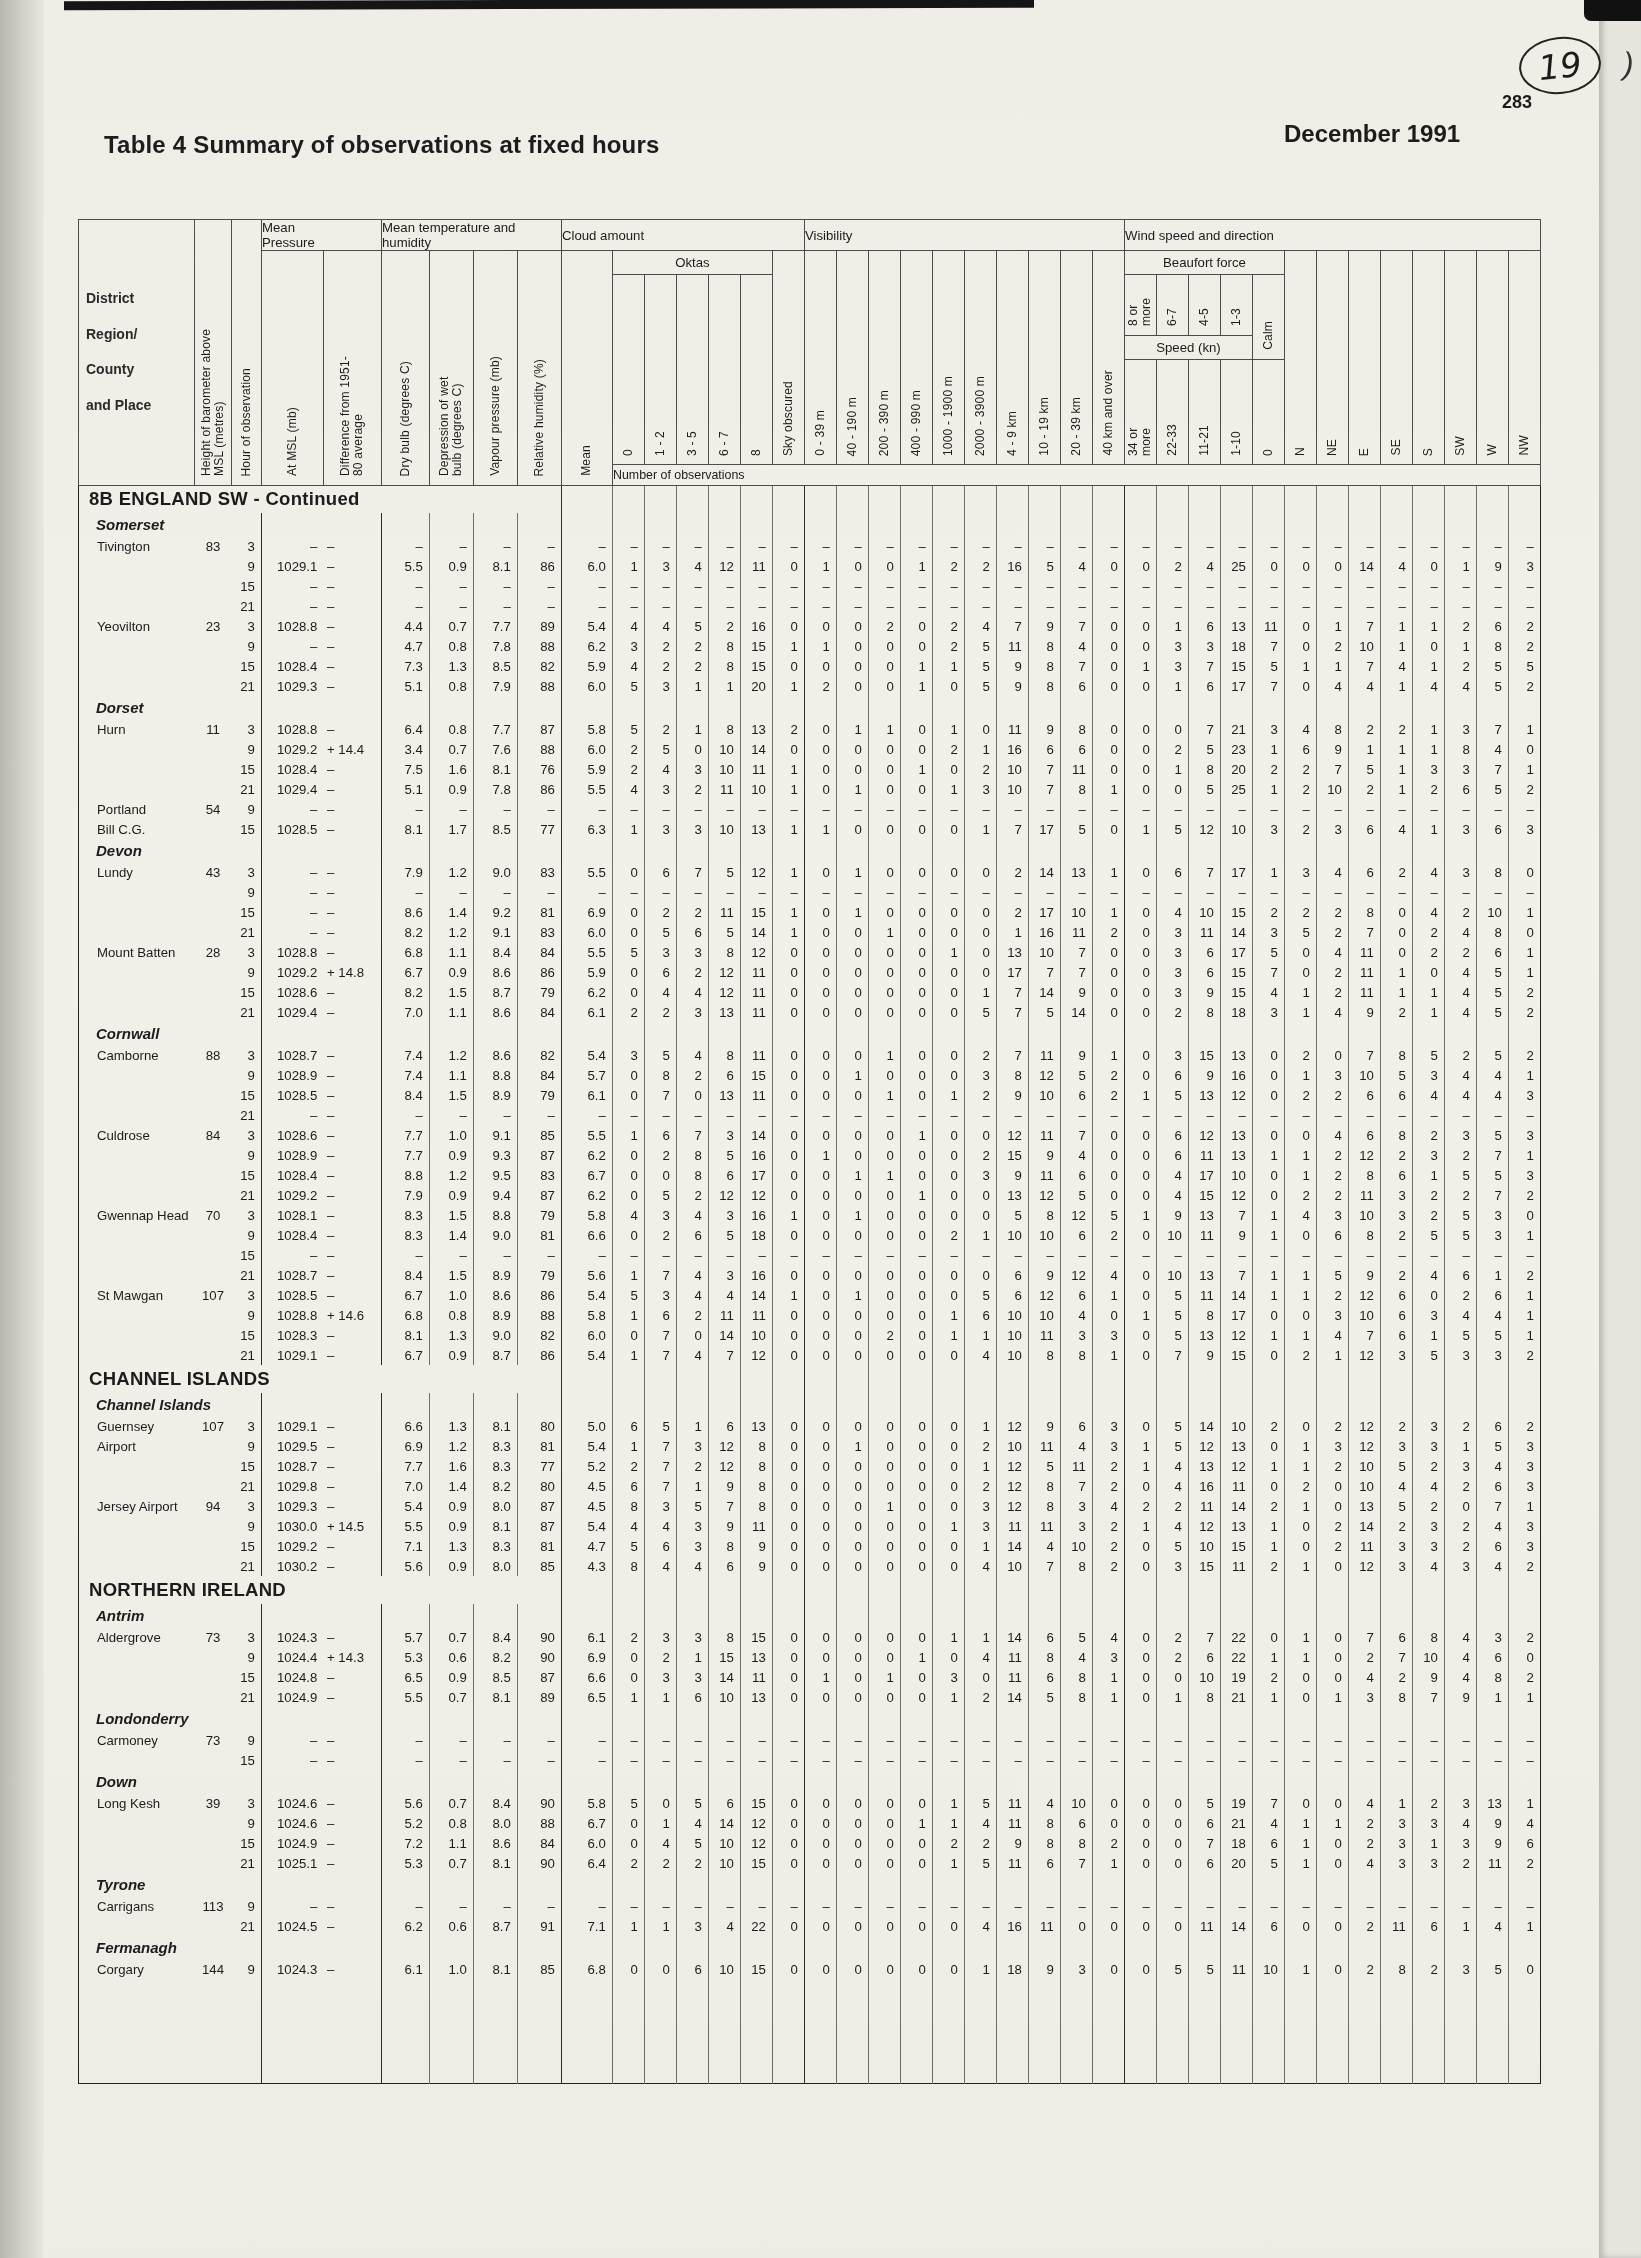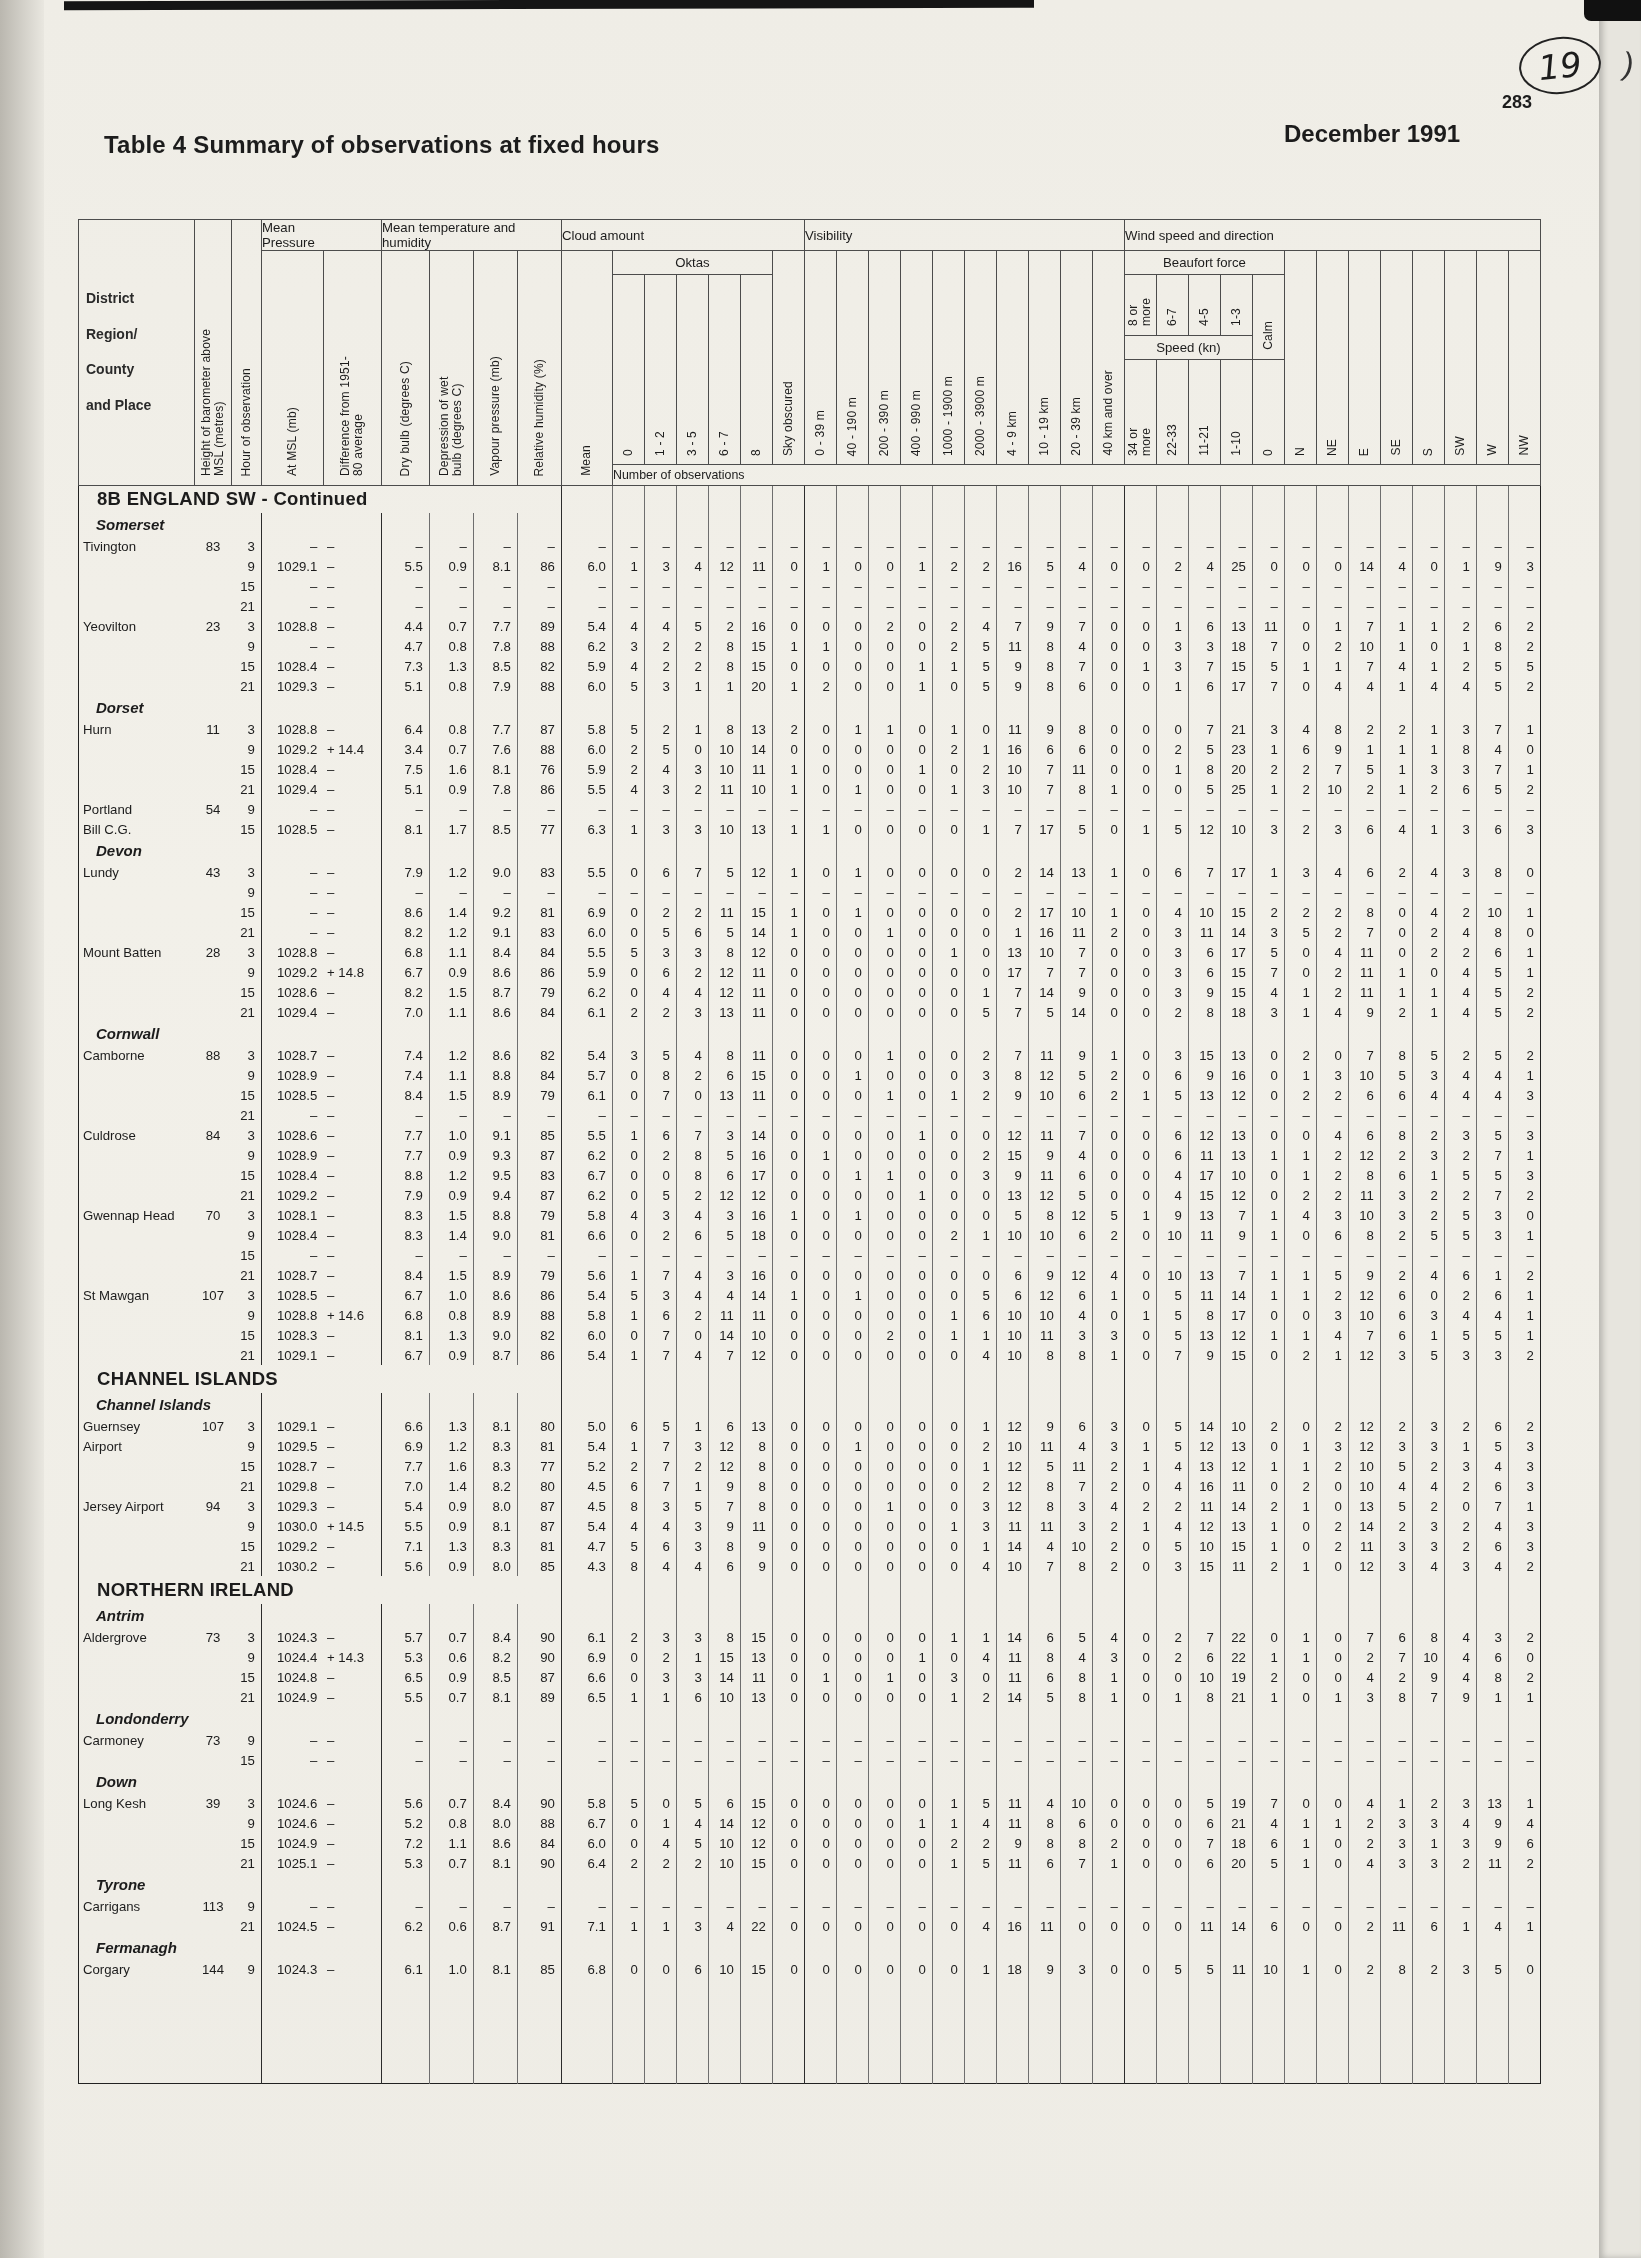--- a/index.html
+++ b/index.html
@@ -37,36 +37,36 @@
   .v{writing-mode:vertical-rl;transform:rotate(180deg);display:inline-block;font-size:12px;
      line-height:1.12;letter-spacing:0.2px;white-space:normal;text-align:left;}
   .vh2{max-height:148px;}
   .vd2{max-height:125px;}
   .vf2{max-height:46px;}
   .vs2{max-height:55px;}
   .nobs{font-size:12.4px;text-align:left;height:19.4px;vertical-align:middle;}
 
   td{border-left:0.9px solid #6e6e6e;padding:0 6.2px 0 0;font-size:13.2px;text-align:right;
      white-space:nowrap;overflow:visible;}
-  td.place-cell{border-left:none;text-align:left;padding:0 0 0 4px;font-size:13.2px;}
+  td.place-cell{border-left:none;text-align:left;padding:0 0 0 18px;font-size:13.2px;}
   td.ht-cell{border-left:none;text-align:center;padding:0;}
   td.hr-cell{border-left:none;}
   td.c0{border-left:1.8px solid #2c2c2c;}
   td.c1{border-left:none;text-align:left;padding:0 0 0 3.5px;}
   td.c2{border-left:1.8px solid #2c2c2c;}
   td.c6{border-left:1.8px solid #2c2c2c;}
   td.c13{border-left:1.8px solid #2c2c2c;}
   td.c23{border-left:1.8px solid #2c2c2c;}
   tr.station-row{height:20px;}
   tr.county-row{height:23px;}
   tr.county-row td.lbl{font-size:15px;font-weight:bold;font-style:italic;border-left:none;
      text-align:left;padding-left:17px;}
   tr.region-row{height:28px;}
   tr.region-row td.lbl{font-size:18.5px;font-weight:bold;border-left:none;text-align:left;
-     padding-left:18px;letter-spacing:0.3px;}
+     padding-left:10px;letter-spacing:0.3px;}
   tr.spacer-row{height:104px;}
   thead{border-bottom:1.8px solid #222;}
 </style>
 </head>
 <body>
 
 <div class="page">
   <div class="left-edge"></div>
   <div class="right-margin"></div>
   <div class="top-strip"></div>

